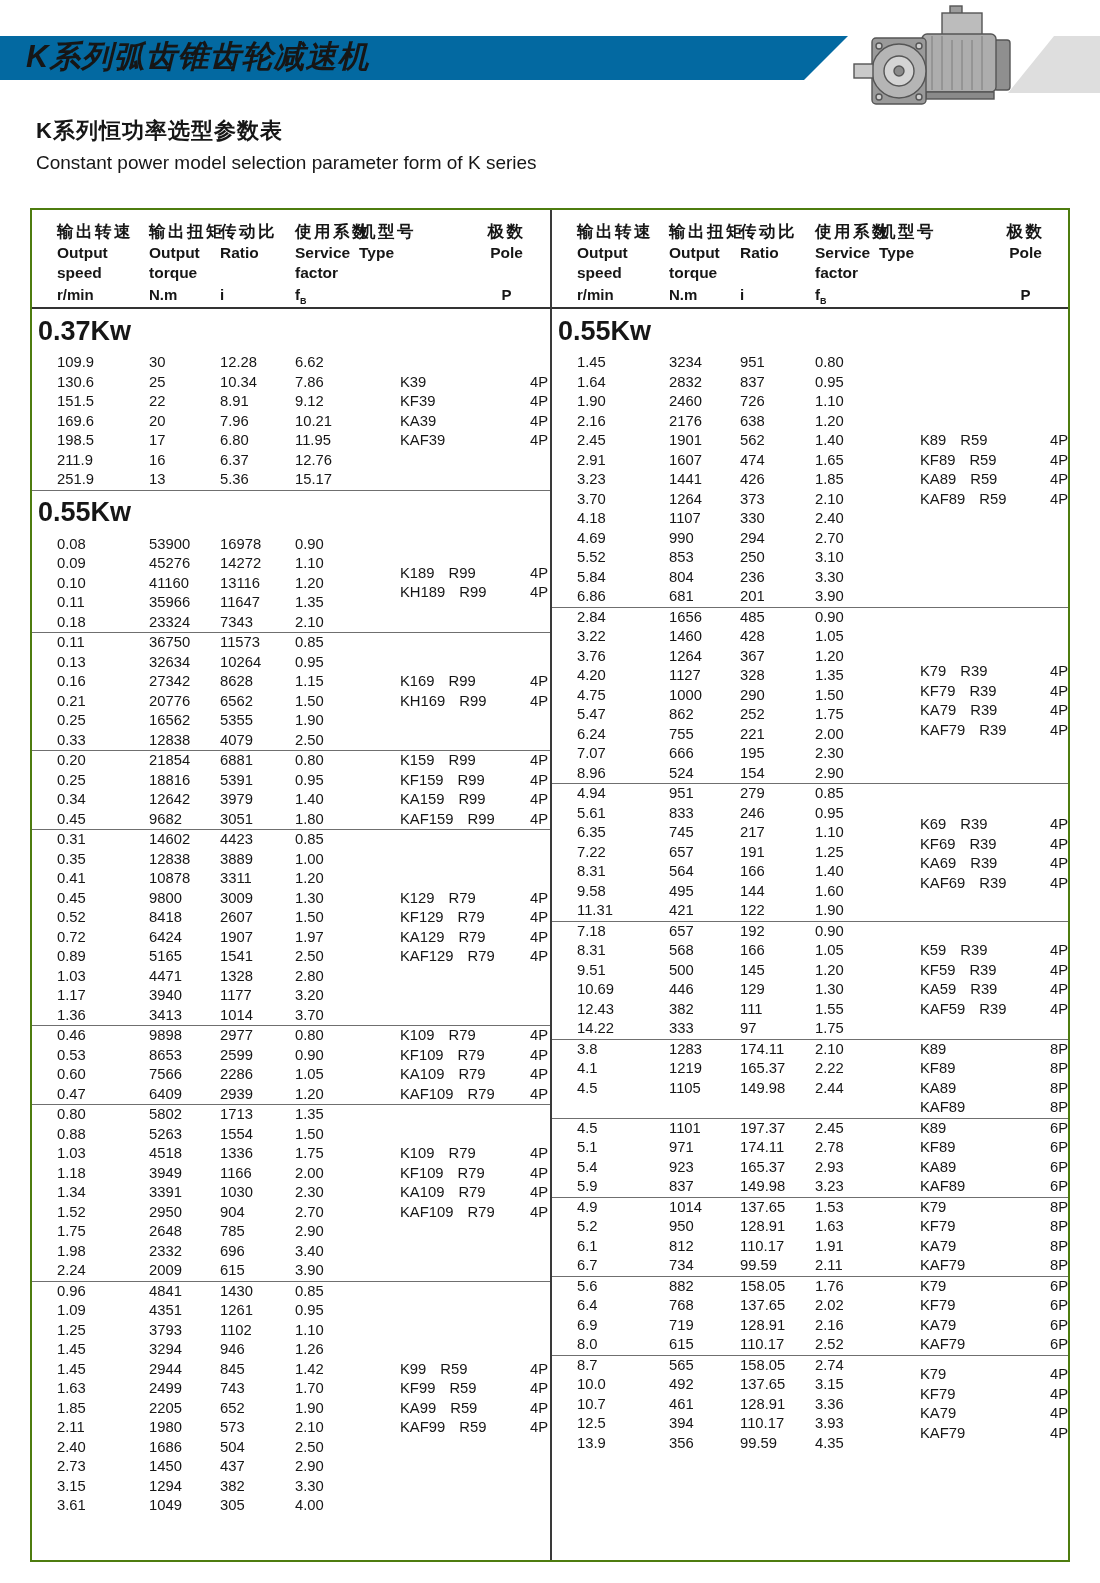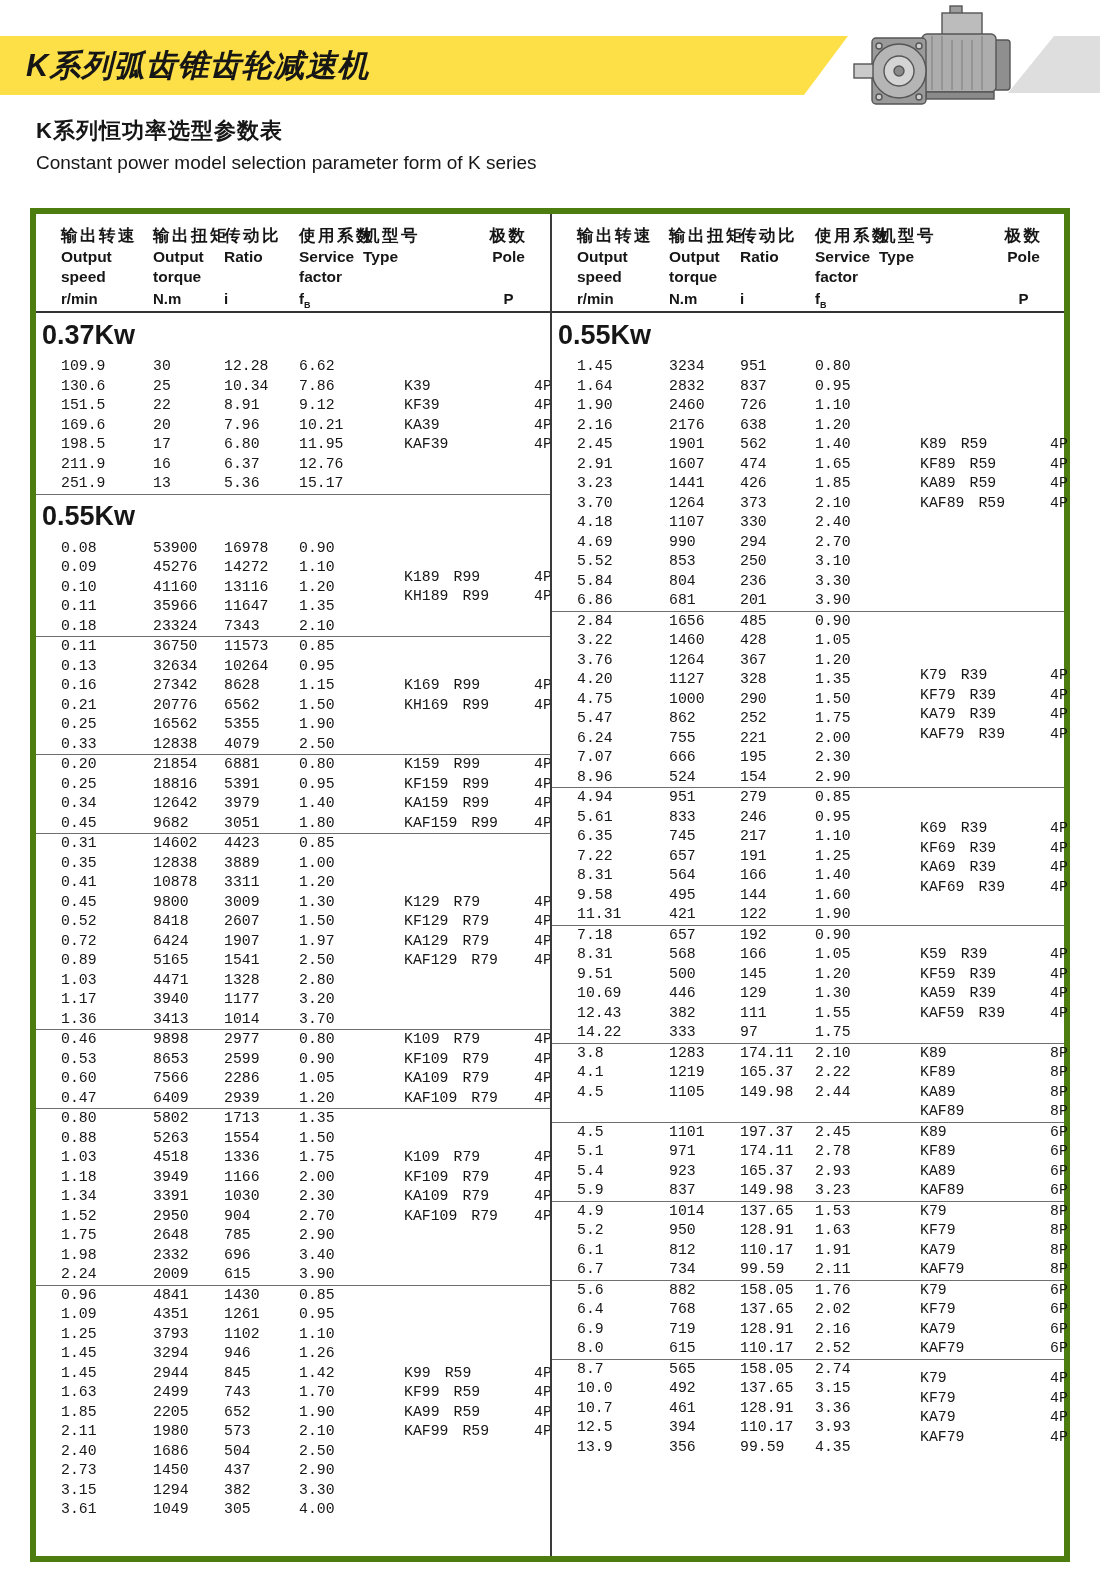--- a/index.html
+++ b/index.html
@@ -2,56 +2,56 @@
 <html><head>
 <meta charset="utf-8">
 <style>
   html,body{margin:0;padding:0;}
   body{
     width:1100px;height:1583px;position:relative;background:#ffffff;
     font-family:"Liberation Sans",sans-serif;color:#161616;overflow:hidden;
   }
   
   .banner{
-    position:absolute;left:0;top:36px;width:848px;height:59px;background:#fde047;
+    position:absolute;left:0;top:36px;width:848px;height:44px;background:#0369a1;
     clip-path:polygon(0 0,100% 0,calc(100% - 44px) 100%,0 100%);
-    display:flex;align-items:center;
+    display:flex;align-items:flex-start;
   }
   .banner-title{
     font-size:31px;font-weight:bold;font-style:italic;letter-spacing:1px;
     padding-left:26px;white-space:nowrap;
   }
   .banner-tail{
     position:absolute;left:1008px;top:36px;width:92px;height:57px;background:#dedede;
     clip-path:polygon(46px 0,100% 0,100% 100%,0 100%);
   }
   .photo{position:absolute;left:852px;top:4px;width:180px;height:125px;}
   
   .h-zh{position:absolute;left:36px;top:116px;font-size:22px;font-weight:bold;letter-spacing:1px;}
   .h-en{position:absolute;left:36px;top:152px;font-size:19px;}
   
   .ptable{
     position:absolute;left:30px;top:208px;width:1040px;height:1354px;
-    border:6px solid #4d7c0f;display:flex;box-sizing:border-box;
+    border:2px solid #4d7c0f;display:flex;box-sizing:border-box;
   }
   .half{width:50%;box-sizing:border-box;position:relative;}
   .half.rhalf{border-left:2px solid #3a3a3a;}
   .t-header{
     display:grid;grid-template-columns:92px 71px 75px 80px 130px 1fr;
     padding-left:25px;padding-top:9px;height:99px;box-sizing:border-box;
     border-bottom:2px solid #333;
   }
   .hzh{font-size:16.5px;font-weight:bold;letter-spacing:2.5px;line-height:24px;white-space:nowrap;}
   .hen{font-size:15.5px;font-weight:bold;line-height:20px;white-space:nowrap;}
   .hunit{font-size:15px;font-weight:bold;line-height:24px;white-space:nowrap;}
   .hunit sub{font-size:9px;}
   .hc4{margin-left:-16px;}
   .hc5{margin-left:-42px;text-align:center;}
   .power{height:44px;font-size:27px;font-weight:bold;display:flex;align-items:center;padding-left:6px;}
-  .block{position:relative;font-family:Liberation Mono, monospace;}
+  .block{position:relative;}
   .sep{border-top:1.5px solid #6f6f6f;}
   .row{
     display:grid;grid-template-columns:92px 71px 75px 80px 1fr;
     padding-left:25px;height:19.5px;line-height:19.7px;font-size:14.8px;
   }
   .cell{white-space:nowrap;}
   .types{position:absolute;left:368px;right:4px;}
   .trow{display:grid;grid-template-columns:130px 1fr;height:19.5px;line-height:19.7px;font-size:14.8px;}
   .tname{display:flex;gap:14px;white-space:nowrap;}
   .tpole{white-space:nowrap;}

